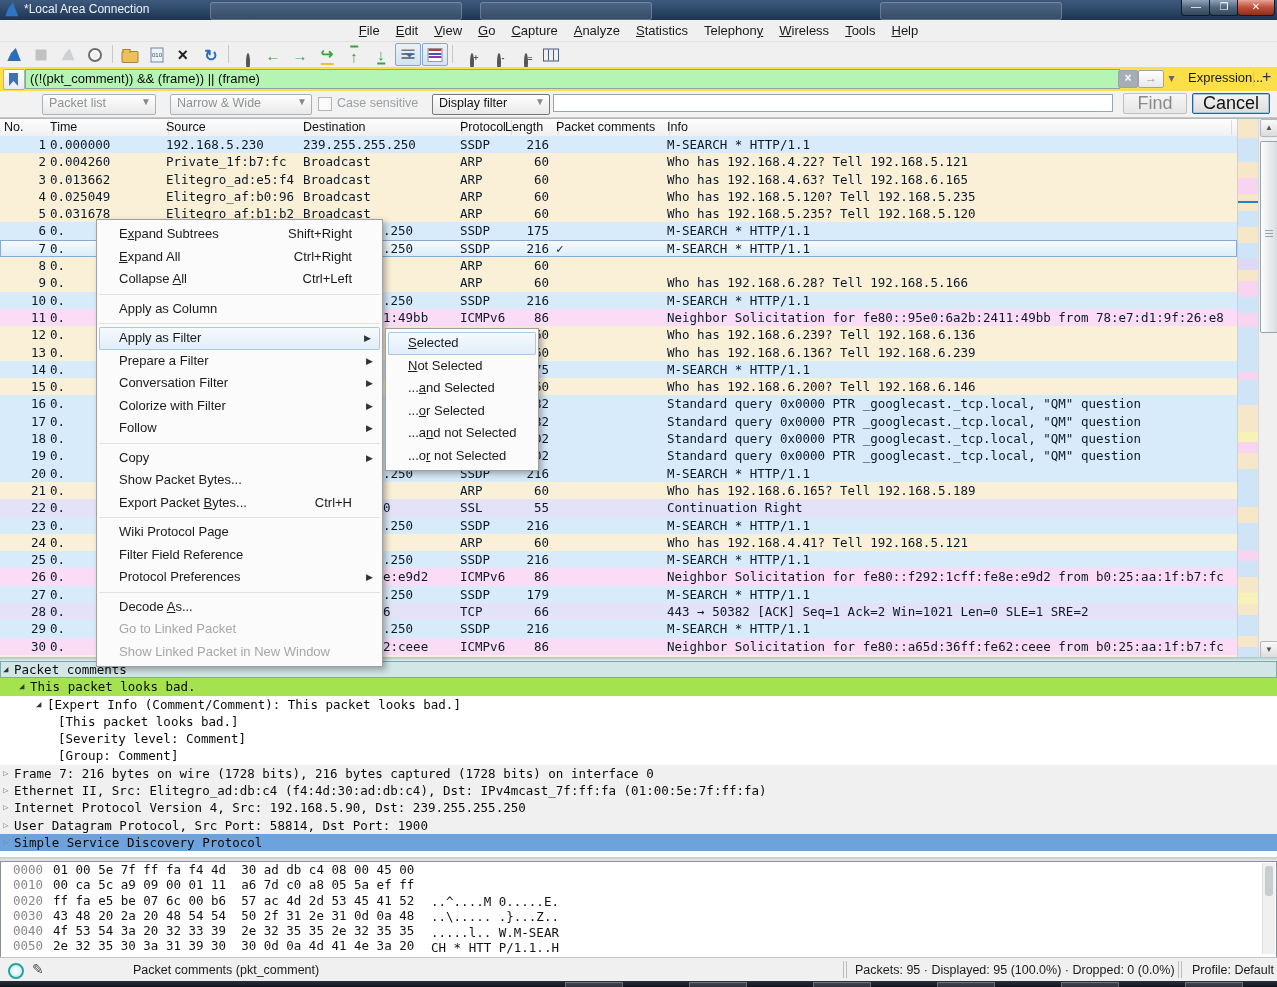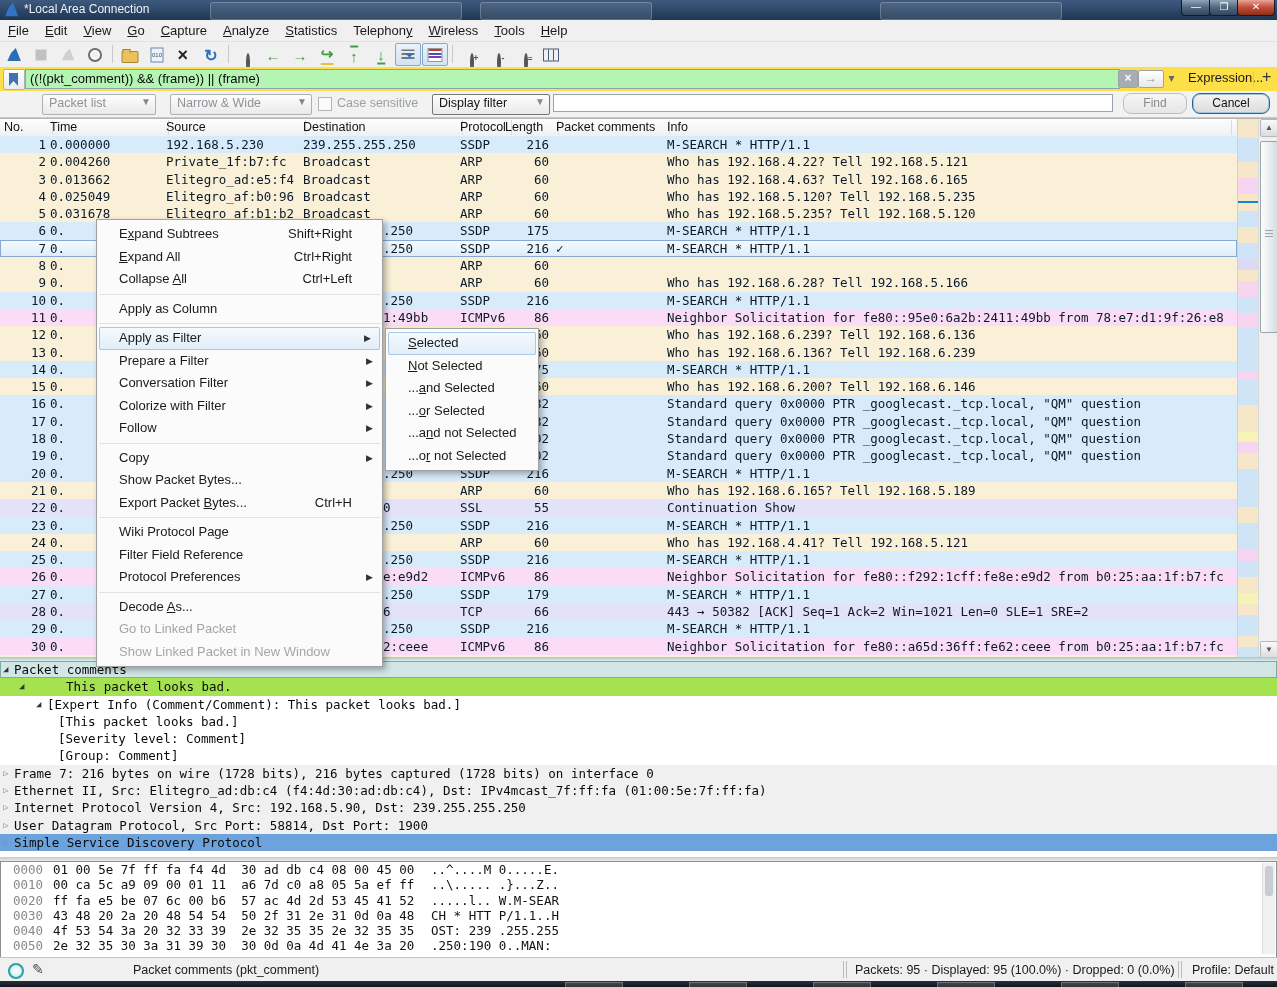--- a/index.html
+++ b/index.html
@@ -12,21 +12,21 @@
     clip-path:polygon(8% 95%,95% 95%,60% 4%,30% 38%);}
   #titletext{position:absolute;left:24px;top:2px;font-size:12px;}
   .ghost-tab{position:absolute;top:2px;height:16px;background:rgba(255,255,255,.10);
     border:1px solid rgba(255,255,255,.22);border-radius:3px;}
   .winbtn{position:absolute;top:0;height:15px;border:1px solid #0d1b2a;border-top:none;
     border-radius:0 0 4px 4px;text-align:center;line-height:13px;font-size:10px;color:#fff;
     background:linear-gradient(#8fa3b8,#51677e 50%,#33475c);}
   #btn-close{background:linear-gradient(#e8a598,#c4533d 45%,#8f2c18);}
   
   #menubar{position:absolute;left:0;top:20px;width:1277px;height:21px;background:#f0f0f0;
-    border-bottom:1px solid #e2e2e2;}
+    border-bottom:1px solid #e2e2e2;text-align:center;}
   .mb-item{display:inline-block;padding:0 8px;line-height:21px;}
   #toolbar{position:absolute;left:0;top:42px;width:1277px;height:25px;background:#f0f0f0;
     border-bottom:1px solid #d6d6d6;}
   .tb-btn{display:inline-block;width:24px;height:21px;margin:1px 0 0 1px;vertical-align:top;
     position:relative;border:1px solid transparent;border-radius:2px;}
   .tb-btn.pressed{border:1px solid #88a8c8;background:linear-gradient(#eaf2fa,#d2e3f3);}
   .tb-sep{display:inline-block;width:1px;height:18px;margin:3px 3px 0 4px;background:#c8c8c8;vertical-align:top;}
   .tbi{position:absolute;left:50%;top:50%;transform:translate(-50%,-50%);}
   [data-icon="start-capture-icon"] .tbi{width:15px;height:14px;background:#2a6db8;clip-path:polygon(6% 96%,96% 96%,62% 4%,30% 40%);}
   [data-icon="stop-capture-icon"] .tbi{width:11px;height:11px;background:#9b9b9b;}
@@ -77,21 +77,21 @@
   #fltsep{position:absolute;left:1253px;top:4px;width:1px;height:15px;background:#c4c4c4;}
   
   #findbar{position:absolute;left:0;top:91px;width:1277px;height:26px;background:#f2f2f2;border-bottom:1px solid #c8c8c8;}
   .combo{position:absolute;top:3px;height:18px;border:1px solid #aab2b8;border-radius:2px;
     background:linear-gradient(#fefefe,#e9e9e9);padding:1px 18px 0 6px;font-size:12.5px;color:#8d9296;white-space:nowrap;}
   .combo.enabled{color:#111;border-color:#777;}
   .combo .ar{position:absolute;right:4px;top:1px;color:#888;font-size:10px;}
   #cb-case{position:absolute;left:318px;top:6px;width:12px;height:12px;border:1px solid #b0b6ba;background:#fbfbfb;}
   #lbl-case{position:absolute;left:337px;top:5px;color:#9aa0a4;font-size:12.5px;}
   #findinput{position:absolute;left:553px;top:3px;width:552px;height:16px;border:1px solid #9aa4ae;background:#fff;font-size:12.5px;padding:0 3px;}
-  .fbtn{position:absolute;top:2px;height:19px;text-align:center;line-height:19px;font-size:12px;border-radius:8px;}
+  .fbtn{position:absolute;top:2px;height:19px;text-align:center;line-height:19px;font-size:18px;border-radius:2px;}
   #btn-find{left:1123px;width:62px;border:1px solid #bcc0c4;background:linear-gradient(#f6f6f6,#e6e6e6);color:#8a8a8a;}
   #btn-cancel{left:1192px;width:76px;border:1px solid #2c628b;box-shadow:0 0 0 1px #9ec6e0 inset;background:linear-gradient(#f4f4f4,#dcdcdc);color:#111;text-align:center;}
   
   #plist{position:absolute;left:0;top:118px;width:1277px;height:539px;background:#fff;border-top:1px solid #b6b6b6;}
   #plh{position:absolute;left:0;top:0;width:1237px;height:17px;background:linear-gradient(#fdfdfd,#f0f0f0);
     border-bottom:1px solid #cfcfcf;font-size:12.5px;color:#111;}
   .hc{position:absolute;top:1px;border-right:1px solid #dcdcdc;height:15px;padding-right:4px;white-space:pre;}
   #plrows{position:absolute;left:0;top:17px;width:1237px;height:522px;overflow:hidden;
     font-family:"DejaVu Sans Mono","Liberation Mono",monospace;font-size:12.5px;color:#0a1a2a;}
   .prow{position:relative;height:17.3px;line-height:17.3px;white-space:pre;}
@@ -135,21 +135,21 @@
   .d-teal{background:#d2e6e6;box-shadow:inset 0 0 0 1px #7fa8a8;}
   .d-green{background:#a5e24f;}
   .d-gray{background:#f0f0f0;}
   .d-blue{background:#6da3dc;}
   #split2{position:absolute;left:0;top:857px;width:1277px;height:4px;background:linear-gradient(#c8c8c8,#eaeaea);}
   #hexpane{position:absolute;left:0;top:861px;width:1275px;height:95px;background:#fff;border:1px solid #8a9096;
     font-family:"DejaVu Sans Mono","Liberation Mono",monospace;font-size:12.5px;}
   .hrow{position:relative;height:15.3px;line-height:15.3px;white-space:pre;}
   .h-off{position:absolute;left:12px;color:#888;}
   .h-hex{position:absolute;left:52px;color:#111;}
-  .h-ascii{position:absolute;left:430px;color:#111;}
+  .h-ascii{position:absolute;left:430px;color:#111;margin-top:32px;}
   #hexscroll{position:absolute;right:1px;top:1px;width:12px;height:91px;background:#f0f0f0;border-left:1px solid #ddd;}
   #hexthumb{position:absolute;right:2px;top:3px;width:8px;height:30px;background:#c8cdd2;border-radius:3px;}
   
   #statusbar{position:absolute;left:0;top:957px;width:1277px;height:24px;background:#f0f0f0;border-top:1px solid #c4c4c4;font-size:12.5px;color:#1a1a1a;}
   #expdot{position:absolute;left:8px;top:5px;width:12px;height:12px;border:2px solid #2aa1a1;border-radius:50%;background:radial-gradient(#fff,#bfe8e8);}
   #cmticon{position:absolute;left:32px;top:3px;font-size:14px;color:#444;}
   #sb-left{position:absolute;left:133px;top:5px;}
   .sb-sep{position:absolute;top:3px;width:1px;height:17px;background:#bcbcbc;box-shadow:3px 0 0 #bcbcbc;}
   #sb-packets{position:absolute;left:855px;top:5px;}
   #sb-profile{position:absolute;left:1192px;top:5px;}
@@ -240,21 +240,21 @@
       <div class="prow r-arp frag"><span class="c-no">12</span><span class="c-time">0.</span><span class="c-src"></span><span class="c-dst"></span><span class="c-proto"></span><span class="c-len">60</span><span class="c-com"></span><span class="c-info">Who has 192.168.6.239? Tell 192.168.6.136</span></div>
       <div class="prow r-arp frag"><span class="c-no">13</span><span class="c-time">0.</span><span class="c-src"></span><span class="c-dst"></span><span class="c-proto"></span><span class="c-len">60</span><span class="c-com"></span><span class="c-info">Who has 192.168.6.136? Tell 192.168.6.239</span></div>
       <div class="prow r-udp frag"><span class="c-no">14</span><span class="c-time">0.</span><span class="c-src"></span><span class="c-dst"></span><span class="c-proto"></span><span class="c-len">75</span><span class="c-com"></span><span class="c-info">M-SEARCH * HTTP/1.1</span></div>
       <div class="prow r-arp frag"><span class="c-no">15</span><span class="c-time">0.</span><span class="c-src"></span><span class="c-dst"></span><span class="c-proto"></span><span class="c-len">60</span><span class="c-com"></span><span class="c-info">Who has 192.168.6.200? Tell 192.168.6.146</span></div>
       <div class="prow r-udp frag"><span class="c-no">16</span><span class="c-time">0.</span><span class="c-src"></span><span class="c-dst"></span><span class="c-proto"></span><span class="c-len">82</span><span class="c-com"></span><span class="c-info">Standard query 0x0000 PTR _googlecast._tcp.local, "QM" question</span></div>
       <div class="prow r-udp frag"><span class="c-no">17</span><span class="c-time">0.</span><span class="c-src"></span><span class="c-dst"></span><span class="c-proto"></span><span class="c-len">82</span><span class="c-com"></span><span class="c-info">Standard query 0x0000 PTR _googlecast._tcp.local, "QM" question</span></div>
       <div class="prow r-udp frag"><span class="c-no">18</span><span class="c-time">0.</span><span class="c-src"></span><span class="c-dst"></span><span class="c-proto"></span><span class="c-len">02</span><span class="c-com"></span><span class="c-info">Standard query 0x0000 PTR _googlecast._tcp.local, "QM" question</span></div>
       <div class="prow r-udp frag"><span class="c-no">19</span><span class="c-time">0.</span><span class="c-src"></span><span class="c-dst"></span><span class="c-proto"></span><span class="c-len">02</span><span class="c-com"></span><span class="c-info">Standard query 0x0000 PTR _googlecast._tcp.local, "QM" question</span></div>
       <div class="prow r-udp frag"><span class="c-no">20</span><span class="c-time">0.</span><span class="c-src"></span><span class="c-dst">.250</span><span class="c-proto">SSDP</span><span class="c-len">216</span><span class="c-com"></span><span class="c-info">M-SEARCH * HTTP/1.1</span></div>
       <div class="prow r-arp frag"><span class="c-no">21</span><span class="c-time">0.</span><span class="c-src"></span><span class="c-dst"></span><span class="c-proto">ARP</span><span class="c-len">60</span><span class="c-com"></span><span class="c-info">Who has 192.168.6.165? Tell 192.168.5.189</span></div>
-      <div class="prow r-tcp frag"><span class="c-no">22</span><span class="c-time">0.</span><span class="c-src"></span><span class="c-dst">0</span><span class="c-proto">SSL</span><span class="c-len">55</span><span class="c-com"></span><span class="c-info">Continuation Show</span></div>
+      <div class="prow r-tcp frag"><span class="c-no">22</span><span class="c-time">0.</span><span class="c-src"></span><span class="c-dst">0</span><span class="c-proto">SSL</span><span class="c-len">55</span><span class="c-com"></span><span class="c-info">Continuation Right</span></div>
       <div class="prow r-udp frag"><span class="c-no">23</span><span class="c-time">0.</span><span class="c-src"></span><span class="c-dst">.250</span><span class="c-proto">SSDP</span><span class="c-len">216</span><span class="c-com"></span><span class="c-info">M-SEARCH * HTTP/1.1</span></div>
       <div class="prow r-arp frag"><span class="c-no">24</span><span class="c-time">0.</span><span class="c-src"></span><span class="c-dst"></span><span class="c-proto">ARP</span><span class="c-len">60</span><span class="c-com"></span><span class="c-info">Who has 192.168.4.41? Tell 192.168.5.121</span></div>
       <div class="prow r-udp frag"><span class="c-no">25</span><span class="c-time">0.</span><span class="c-src"></span><span class="c-dst">.250</span><span class="c-proto">SSDP</span><span class="c-len">216</span><span class="c-com"></span><span class="c-info">M-SEARCH * HTTP/1.1</span></div>
       <div class="prow r-icmp frag"><span class="c-no">26</span><span class="c-time">0.</span><span class="c-src"></span><span class="c-dst">e:e9d2</span><span class="c-proto">ICMPv6</span><span class="c-len">86</span><span class="c-com"></span><span class="c-info">Neighbor Solicitation for fe80::f292:1cff:fe8e:e9d2 from b0:25:aa:1f:b7:fc</span></div>
       <div class="prow r-udp frag"><span class="c-no">27</span><span class="c-time">0.</span><span class="c-src"></span><span class="c-dst">.250</span><span class="c-proto">SSDP</span><span class="c-len">179</span><span class="c-com"></span><span class="c-info">M-SEARCH * HTTP/1.1</span></div>
       <div class="prow r-tcp frag"><span class="c-no">28</span><span class="c-time">0.</span><span class="c-src"></span><span class="c-dst">6</span><span class="c-proto">TCP</span><span class="c-len">66</span><span class="c-com"></span><span class="c-info">443 → 50382 [ACK] Seq=1 Ack=2 Win=1021 Len=0 SLE=1 SRE=2</span></div>
       <div class="prow r-udp frag"><span class="c-no">29</span><span class="c-time">0.</span><span class="c-src"></span><span class="c-dst">.250</span><span class="c-proto">SSDP</span><span class="c-len">216</span><span class="c-com"></span><span class="c-info">M-SEARCH * HTTP/1.1</span></div>
       <div class="prow r-icmp frag"><span class="c-no">30</span><span class="c-time">0.</span><span class="c-src"></span><span class="c-dst">2:ceee</span><span class="c-proto">ICMPv6</span><span class="c-len">86</span><span class="c-com"></span><span class="c-info">Neighbor Solicitation for fe80::a65d:36ff:fe62:ceee from b0:25:aa:1f:b7:fc</span></div>
       <div class="prow r-arp"></div>
     </div>
@@ -265,21 +265,21 @@
     <div class="sbtn" style="top:0;">▲</div>
     <div id="sthumb"></div>
     <div class="sbtn" style="top:522px;">▼</div>
   </div>
 </div>
 
 <div id="split1"></div>
 
 <div id="details">
     <div class="drow d-teal"><span class="exp" style="left: 3px;">◢</span><span class="dtx" style="left: 14px;">Packet comments</span></div>
-    <div class="drow d-green"><span class="exp" style="left: 19px;">◢</span><span class="dtx" style="left: 30px; margin-left: 36px;">This packet looks bad.</span></div>
+    <div class="drow d-green"><span class="exp" style="left: 19px;">◢</span><span class="dtx" style="left: 30px;">This packet looks bad.</span></div>
     <div class="drow"><span class="exp" style="left: 36px;">◢</span><span class="dtx" style="left: 47px;">[Expert Info (Comment/Comment): This packet looks bad.]</span></div>
     <div class="drow"><span class="dtx" style="left: 58px;">[This packet looks bad.]</span></div>
     <div class="drow"><span class="dtx" style="left: 58px;">[Severity level: Comment]</span></div>
     <div class="drow"><span class="dtx" style="left: 58px;">[Group: Comment]</span></div>
     <div class="drow d-gray"><span class="exp closed" style="left: 3px;">▷</span><span class="dtx" style="left: 14px;">Frame 7: 216 bytes on wire (1728 bits), 216 bytes captured (1728 bits) on interface 0</span></div>
     <div class="drow d-gray"><span class="exp closed" style="left: 3px;">▷</span><span class="dtx" style="left: 14px;">Ethernet II, Src: Elitegro_ad:db:c4 (f4:4d:30:ad:db:c4), Dst: IPv4mcast_7f:ff:fa (01:00:5e:7f:ff:fa)</span></div>
     <div class="drow d-gray"><span class="exp closed" style="left: 3px;">▷</span><span class="dtx" style="left: 14px;">Internet Protocol Version 4, Src: 192.168.5.90, Dst: 239.255.255.250</span></div>
     <div class="drow d-gray"><span class="exp closed" style="left: 3px;">▷</span><span class="dtx" style="left: 14px;">User Datagram Protocol, Src Port: 58814, Dst Port: 1900</span></div>
     <div class="drow d-blue"><span class="exp closed" style="left: 3px;">▷</span><span class="dtx" style="left: 14px;">Simple Service Discovery Protocol</span></div>
   </div>

